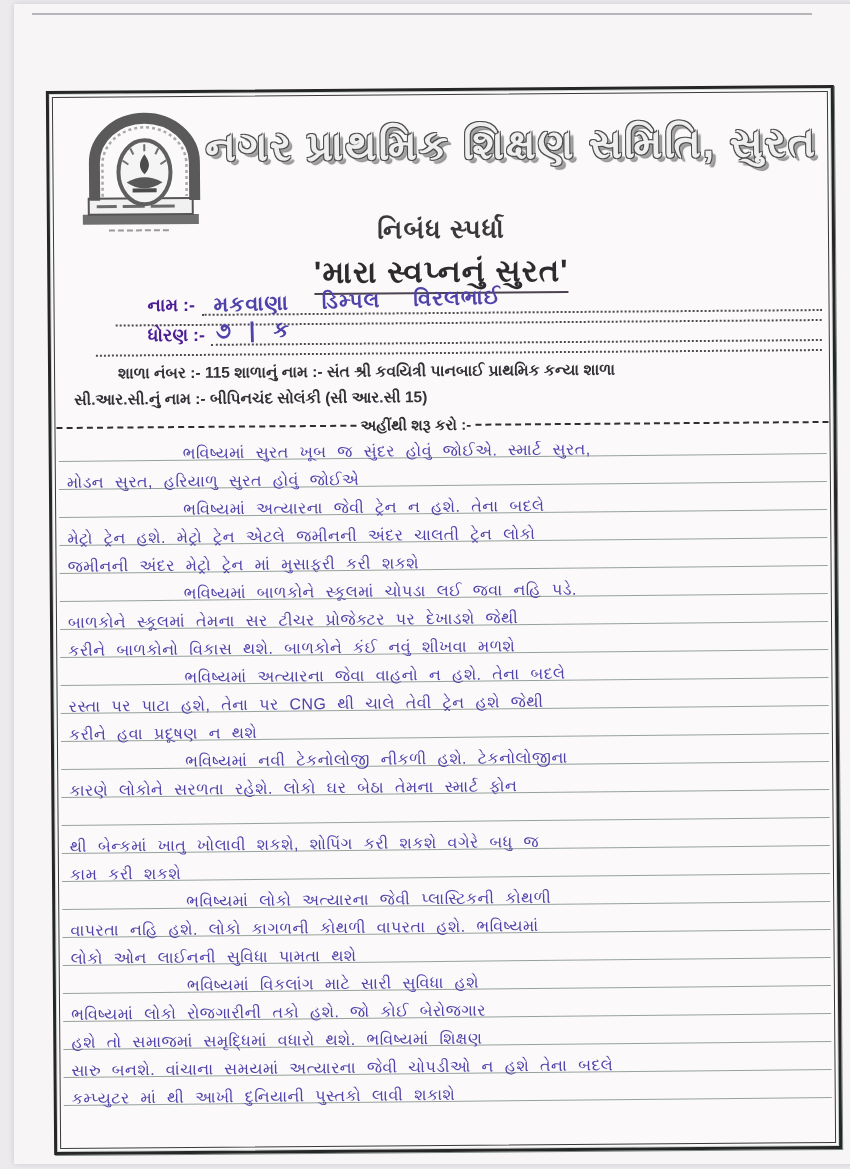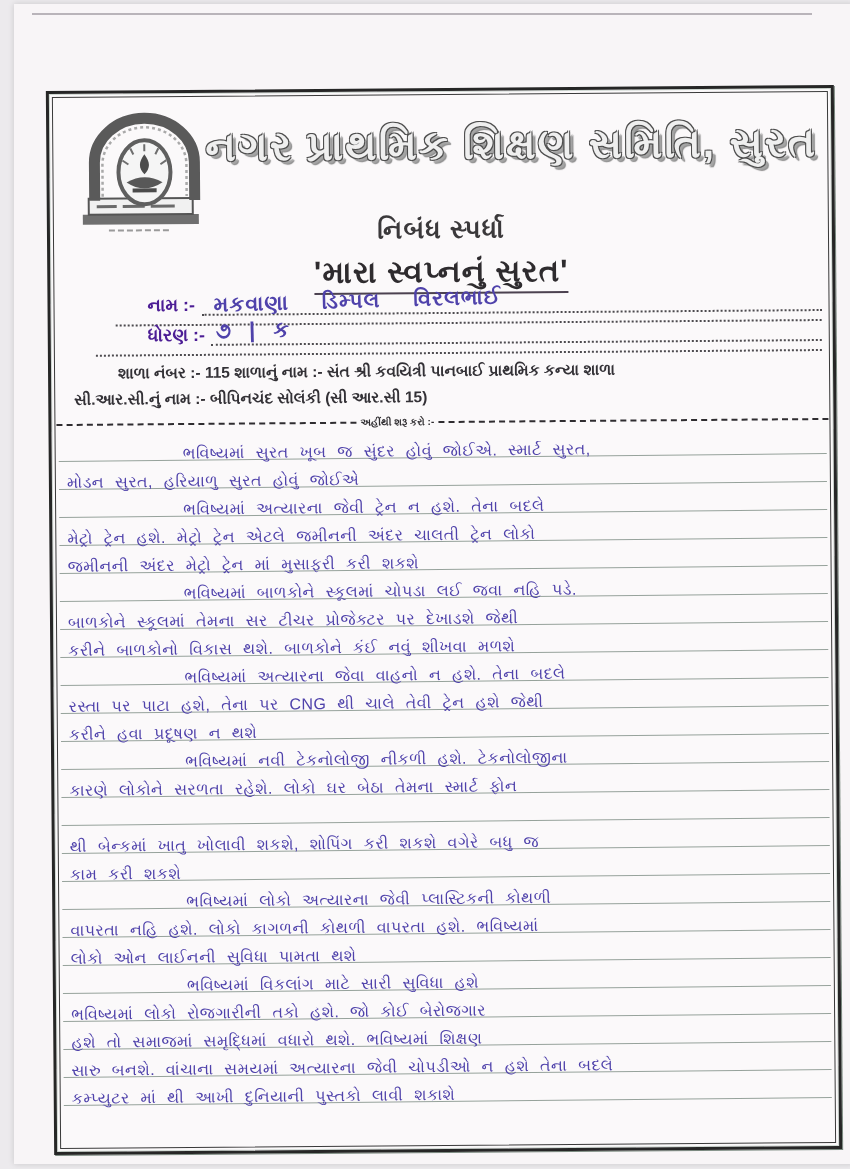--- a/index.html
+++ b/index.html
@@ -86,21 +86,21 @@
 
   
   .start-divider{
     position:absolute;left:0;right:0;top:320px;
     display:flex;align-items:center;
   }
   .dash{border-top:2.5px dashed #2f2d30;height:0;}
   .dash.left{flex:0 0 300px;}
   .dash.right{flex:1;}
   .start-text{
-    font-size:10px;font-weight:700;color:#2f2d30;padding:0 4px;
+    font-size:15px;font-weight:700;color:#2f2d30;padding:0 4px;
     white-space:nowrap;
   }
 
   
   .writing{
     position:absolute;left:2px;right:2px;top:334px;height:676px;
   }
   .essay-line{
     height:28px;box-sizing:border-box;
     border-bottom:1px solid #96a29b;

